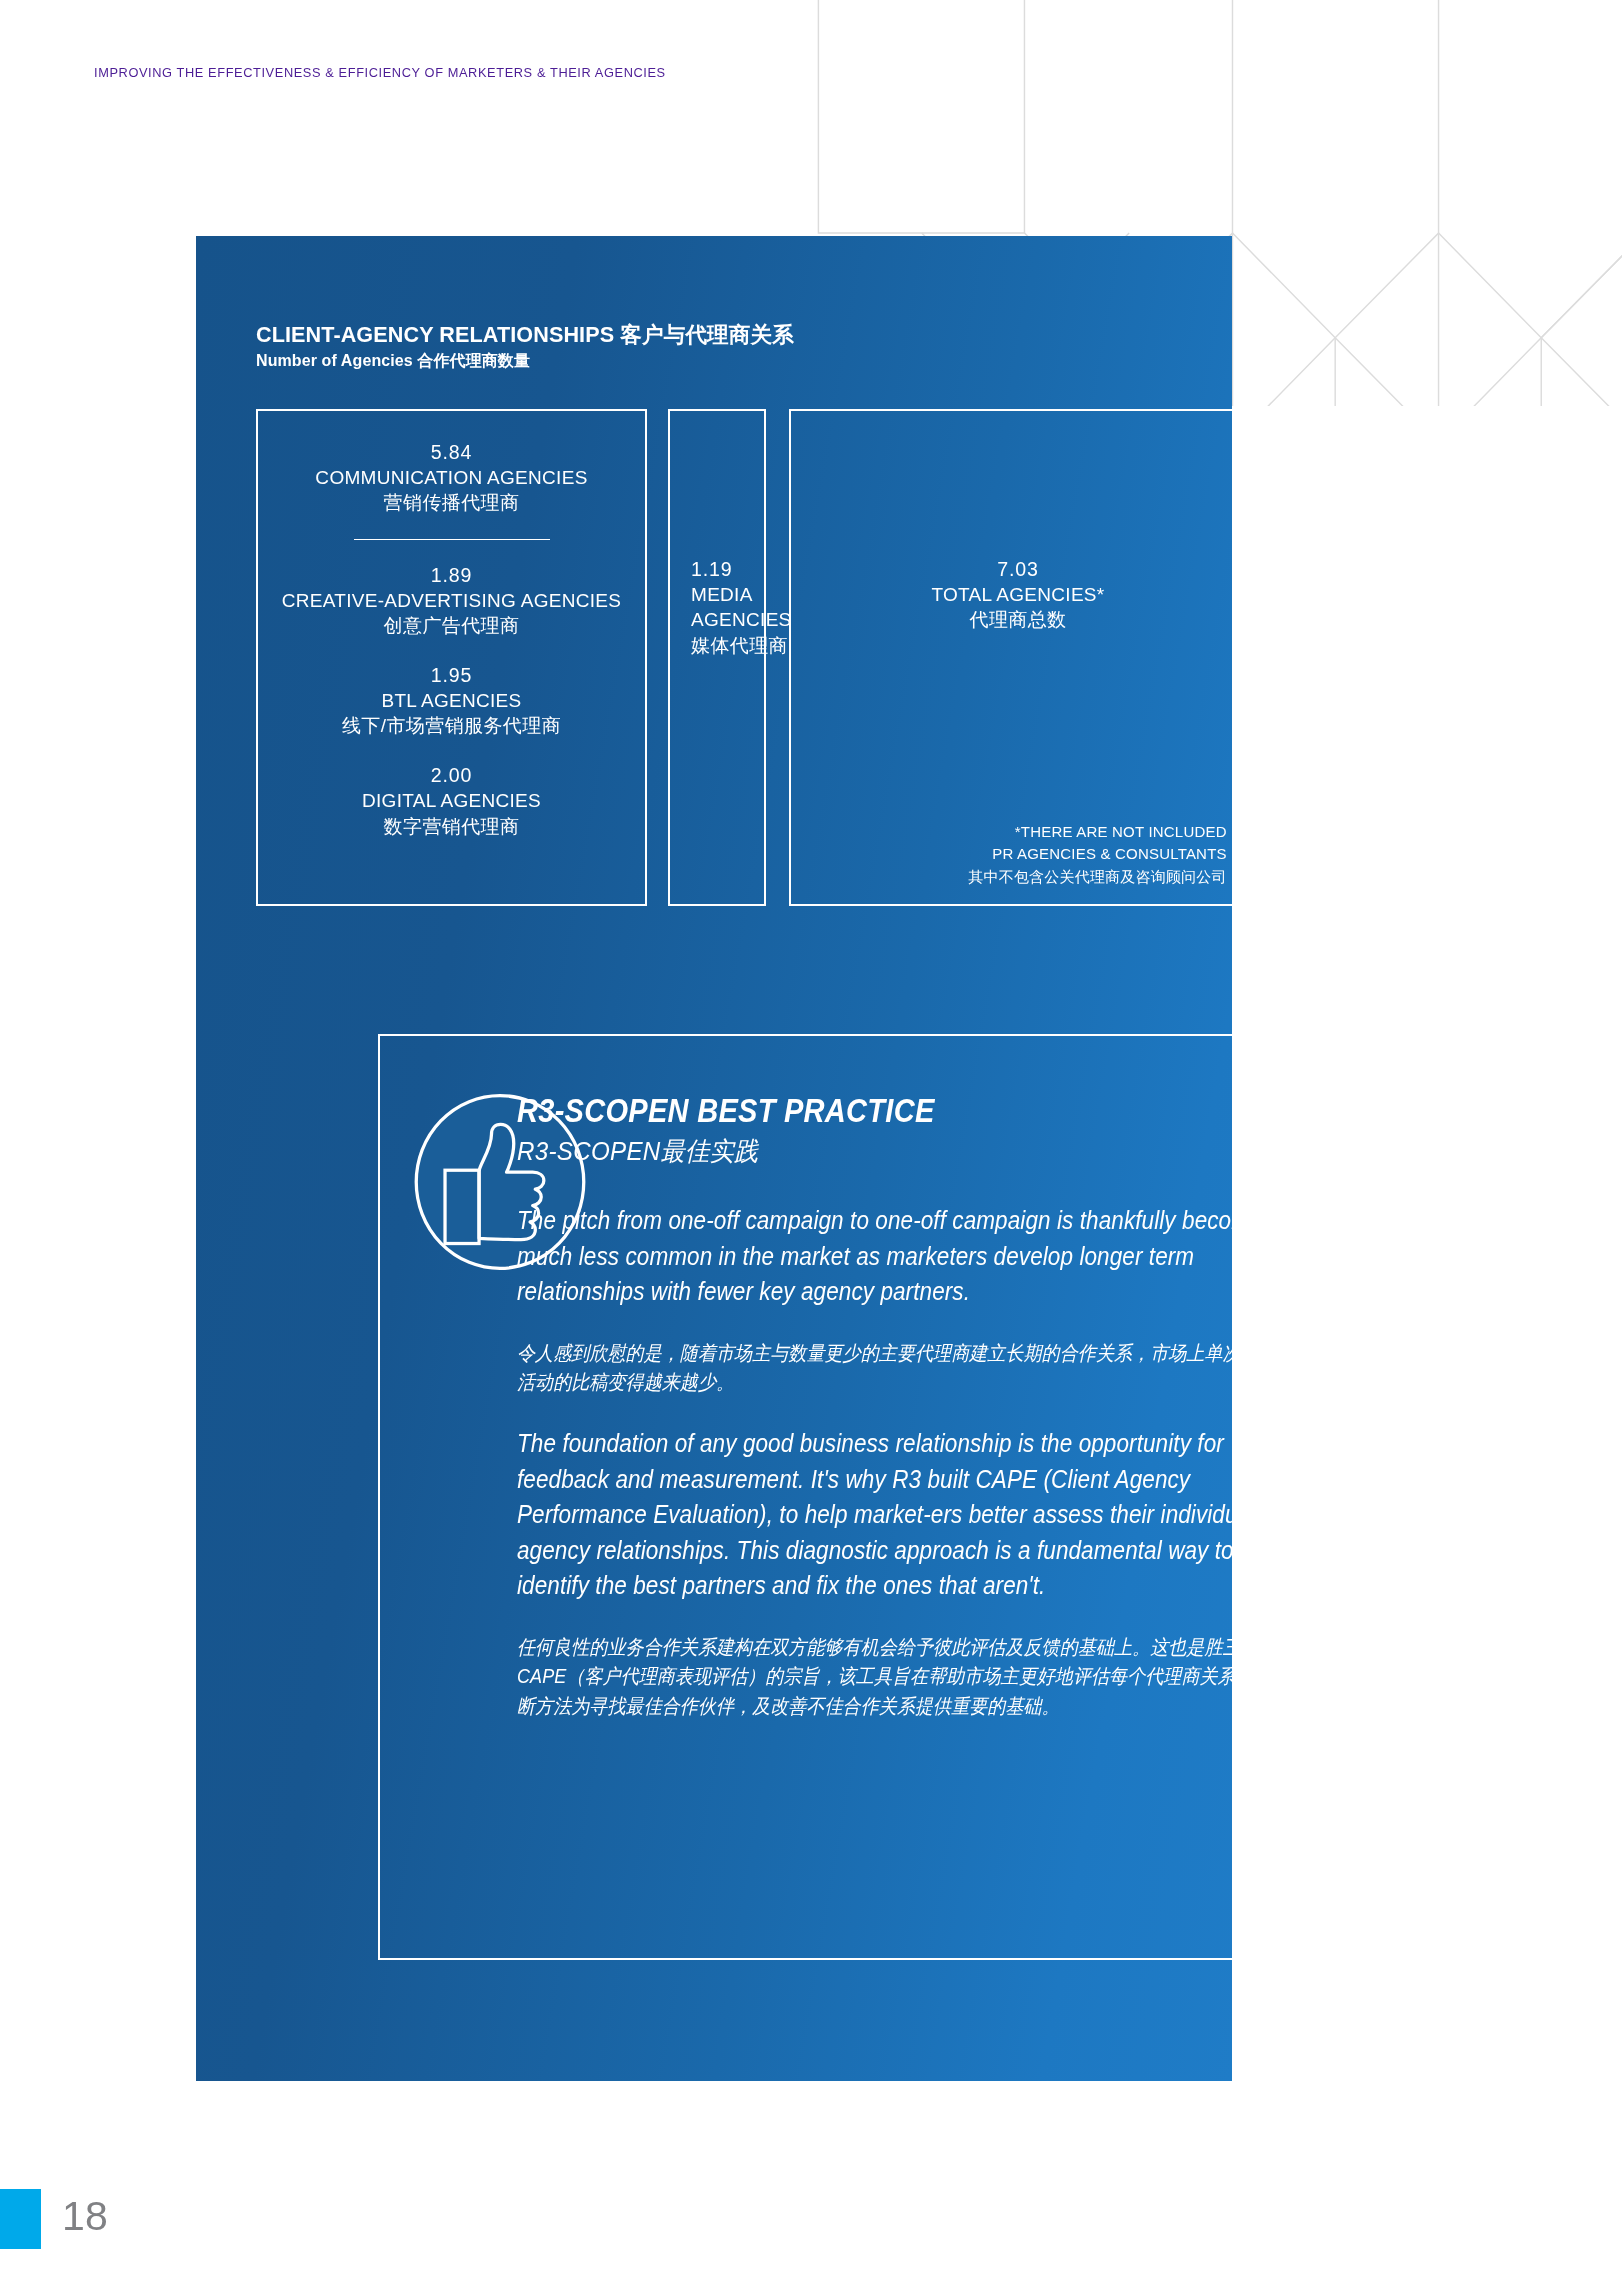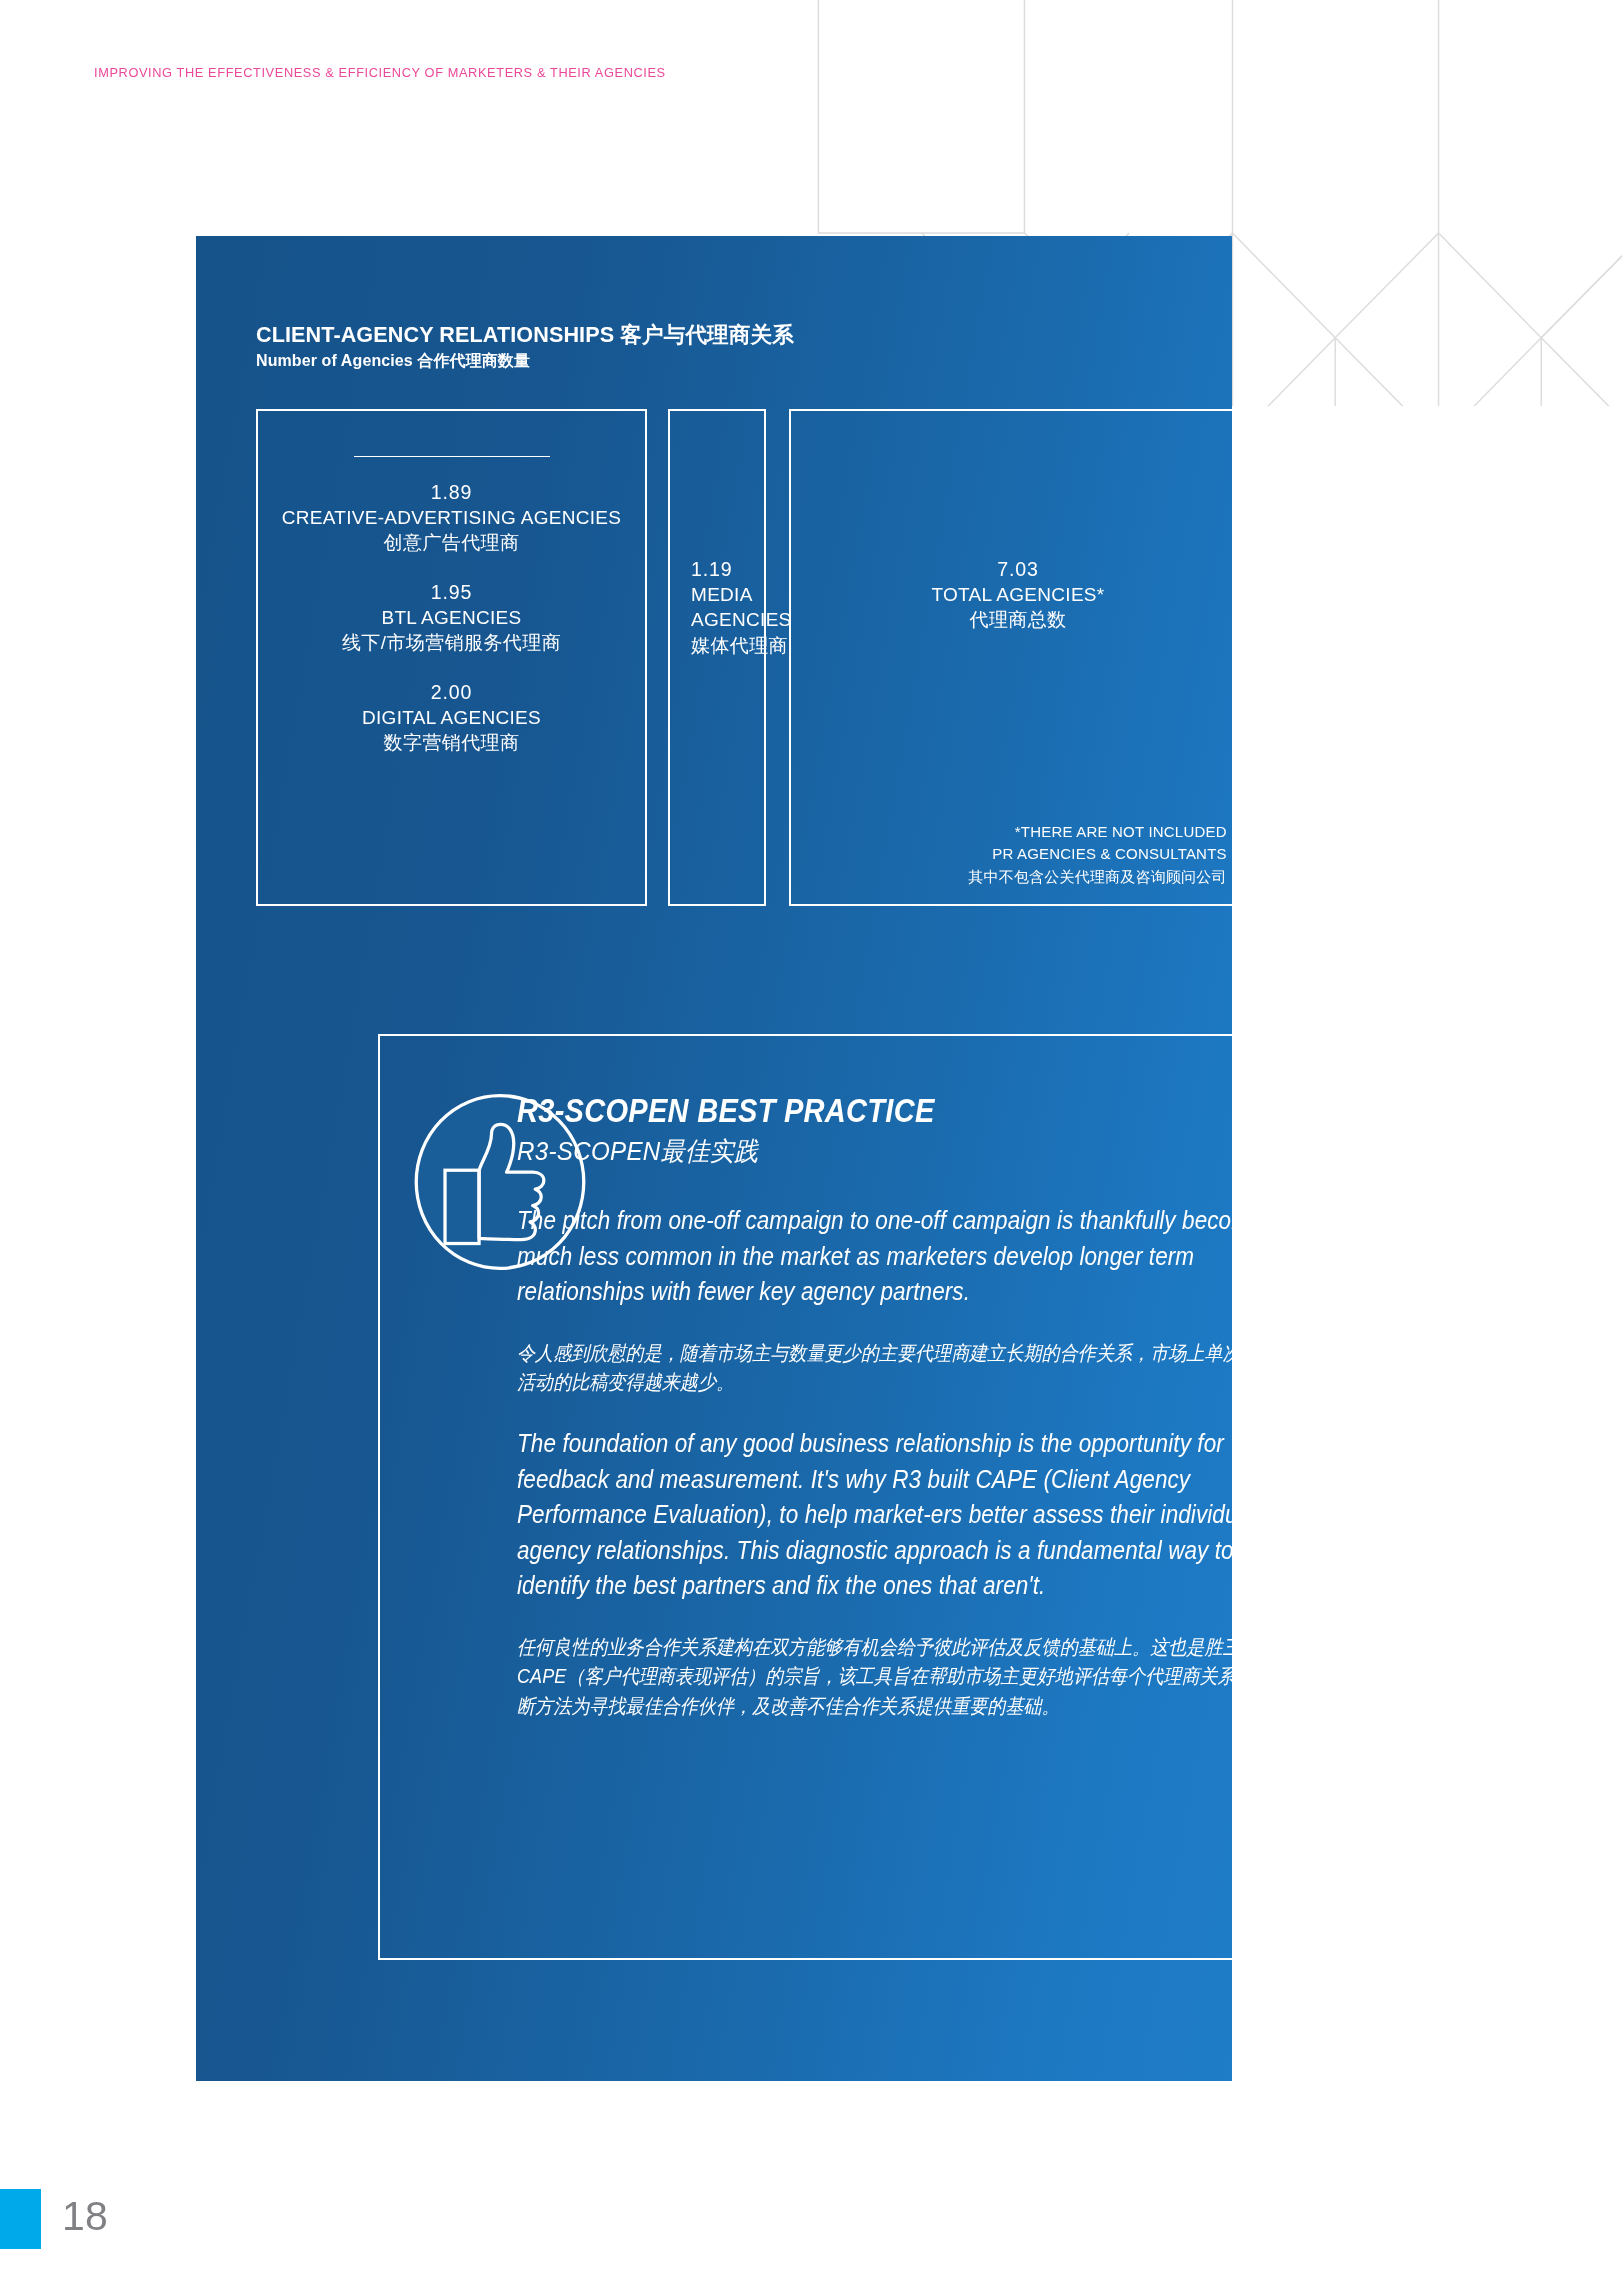--- a/index.html
+++ b/index.html
@@ -26,21 +26,21 @@
     pointer-events: none;
   }
 
   
   .running-header {
     position: absolute;
     left: 94px;
     top: 65px;
     font-size: 12.8px;
     letter-spacing: 0.6px;
-    color: #ec4899;
+    color: #4c1d95;
     font-weight: 400;
     white-space: nowrap;
     font-stretch: condensed;
   }
 
   
   .blue-panel {
     position: absolute;
     left: 196px;
     top: 236px;
@@ -269,20 +269,25 @@
 
   <div class="section-title">
     <div class="line"><span>CLIENT-AGENCY RELATIONSHIPS</span> <span class="cn">客户与代理商关系</span></div>
     <div class="line line2"><span>Number of Agencies</span> <span class="cn">合作代理商数量</span></div>
   </div>
 
   <div class="stats-row">
 
     <div class="stat-box box-1">
       <div class="box1-inner">
+        <div class="stat-entry">
+          <div class="value">5.84</div>
+          <div class="label-en">COMMUNICATION AGENCIES</div>
+          <div class="label-cn">营销传播代理商</div>
+        </div>
         <div class="divider-rule"></div>
         <div class="stat-entry">
           <div class="value">1.89</div>
           <div class="label-en">CREATIVE-ADVERTISING AGENCIES</div>
           <div class="label-cn">创意广告代理商</div>
         </div>
         <div class="stat-entry">
           <div class="value">1.95</div>
           <div class="label-en">BTL AGENCIES</div>
           <div class="label-cn">线下/市场营销服务代理商</div>

